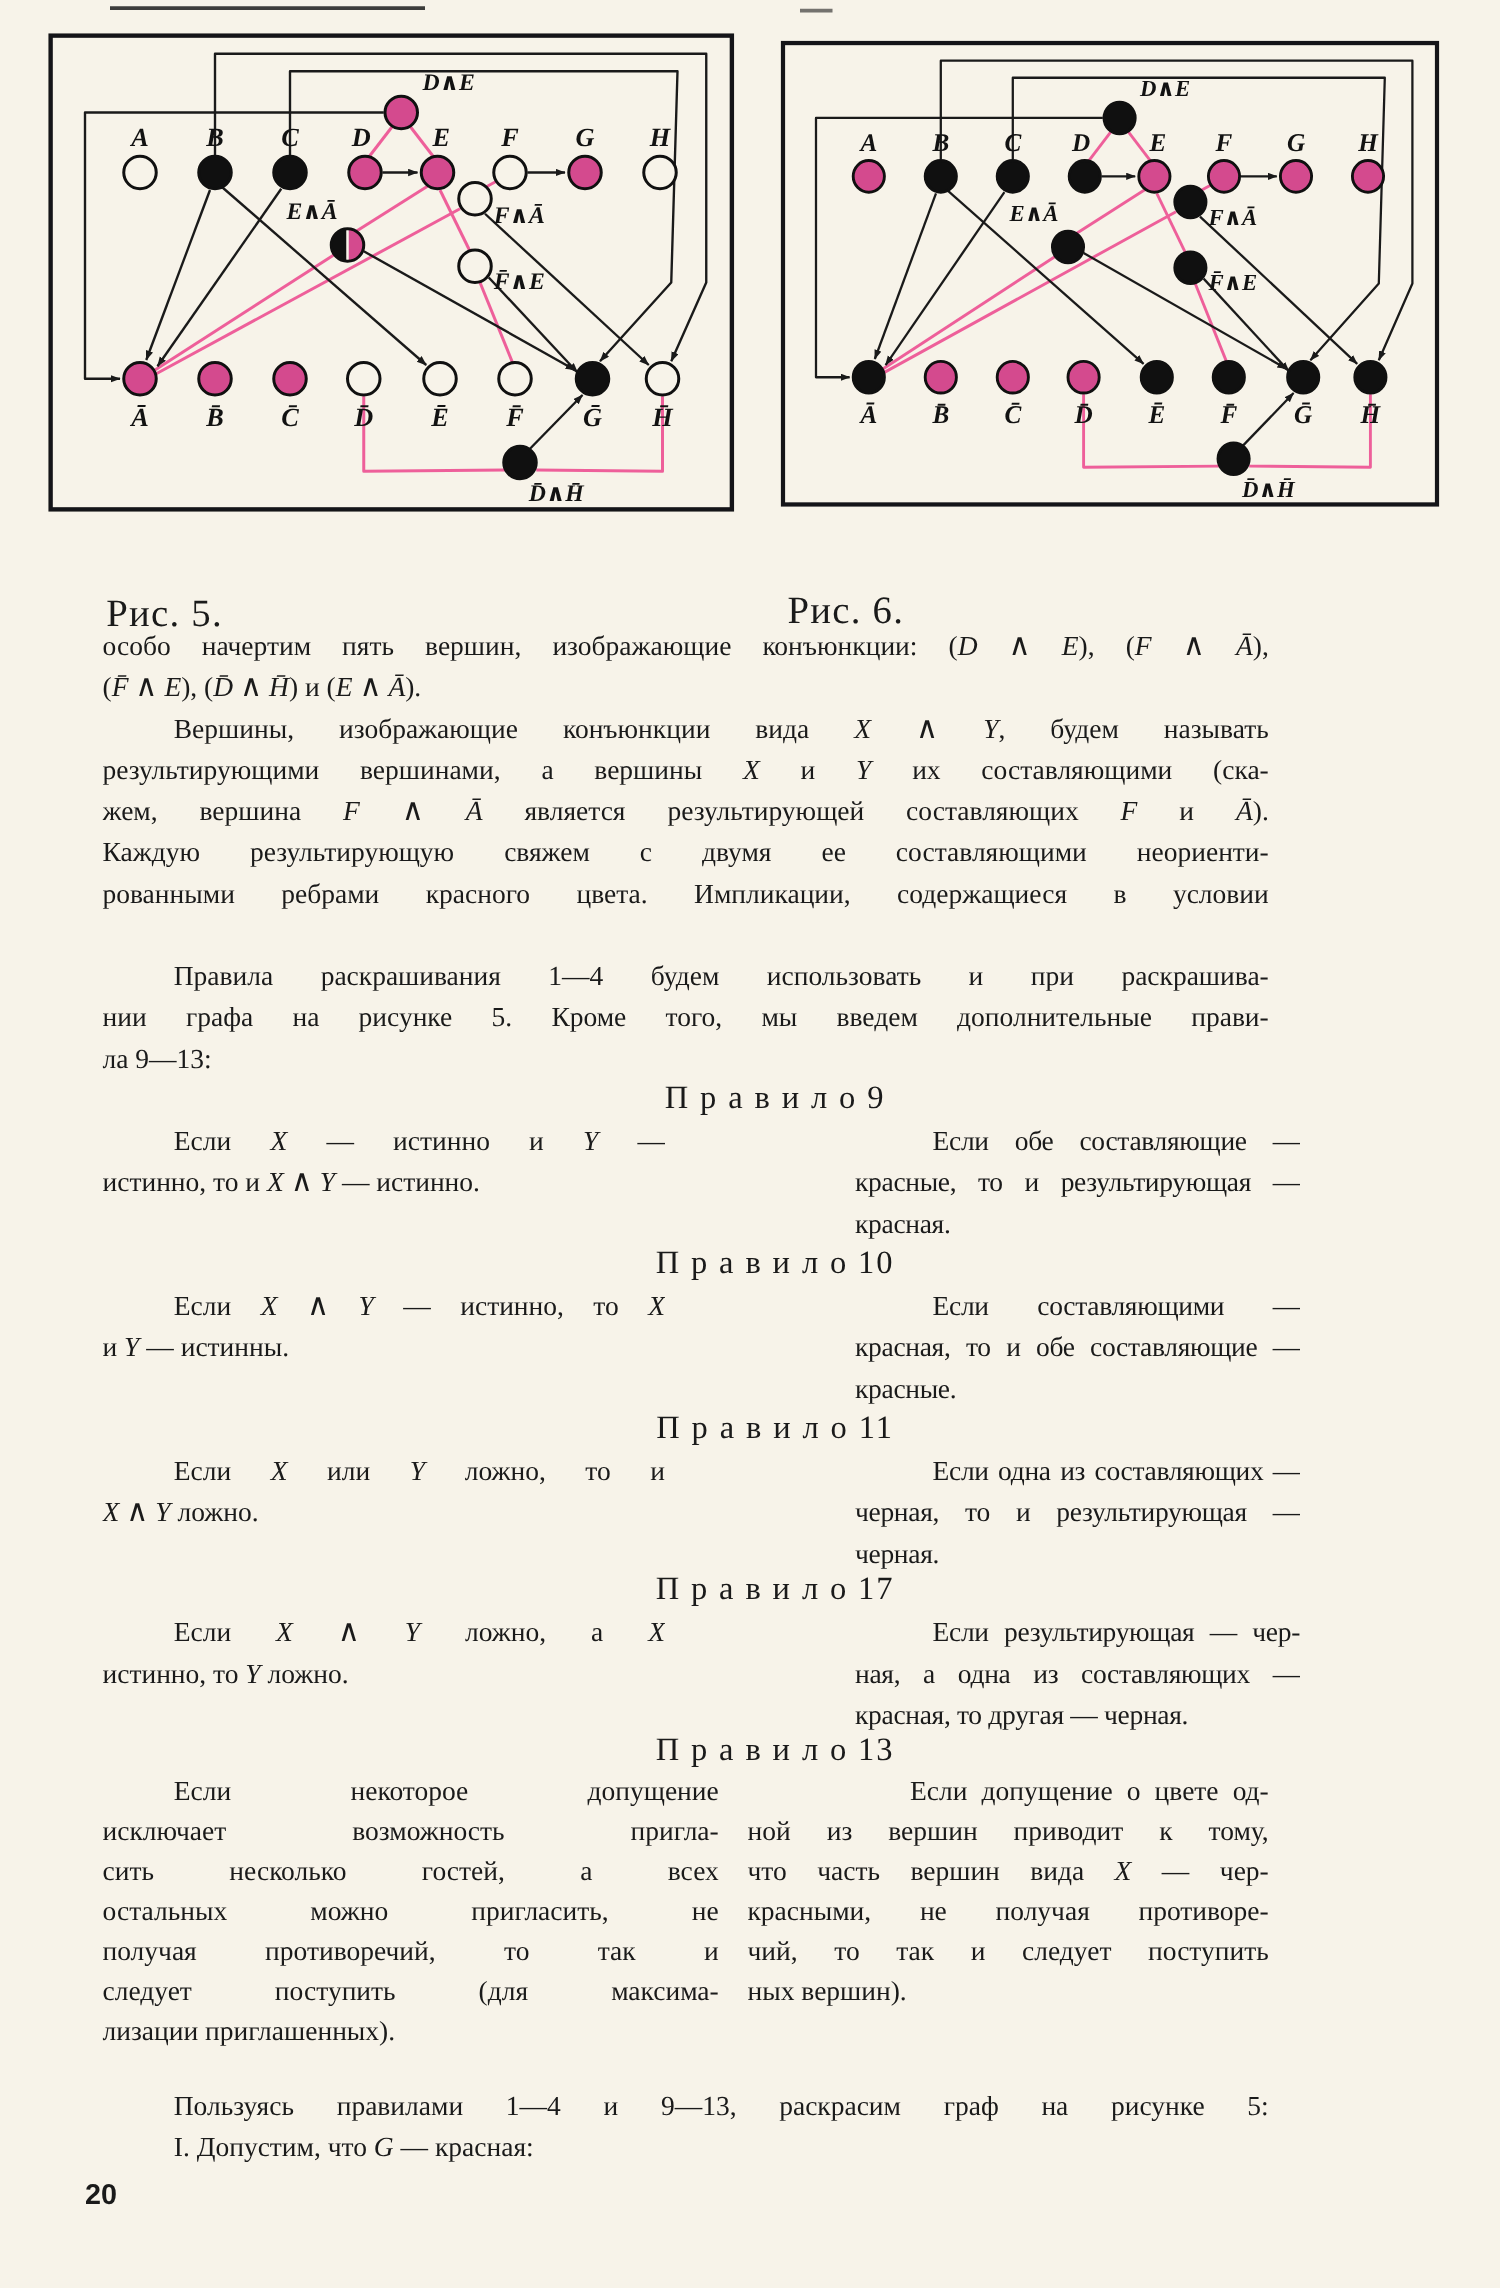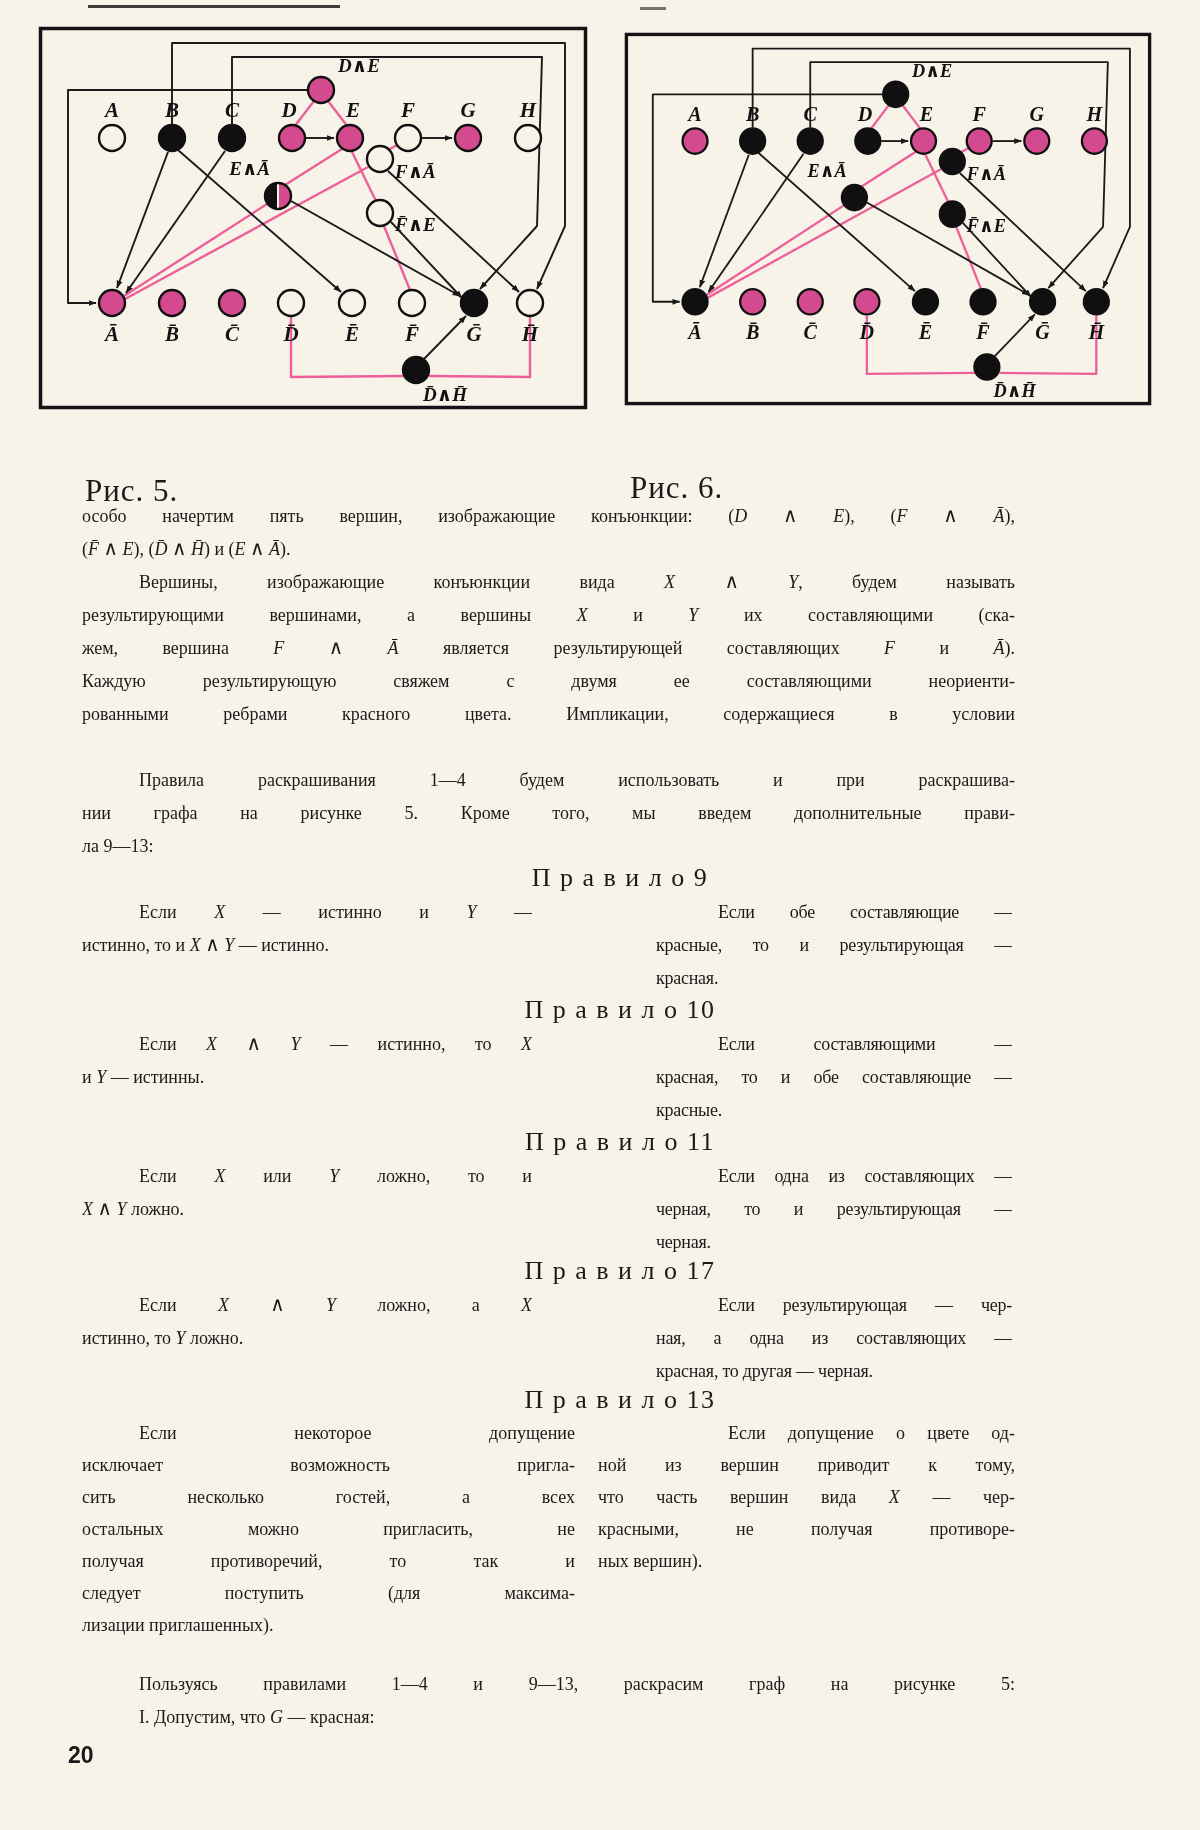--- a/index.html
+++ b/index.html
@@ -2,34 +2,34 @@
 <html><head>
 <meta charset="utf-8">
 <style>
   html,body{margin:0;padding:0;overflow:hidden;}
   body{
     width:1200px;height:1830px;position:relative;
     background:#f7f3e9;
     font-family:"Liberation Serif","DejaVu Serif",serif;
     color:#1a1a1a;
   }
-  .flow{position:absolute;font-size:18px;line-height:33px;}
+  .flow{position:absolute;font-size:22px;line-height:33px;}
   .line{height:33px;line-height:33px;overflow:hidden;text-align:left;white-space:normal;}
   .line.j{text-align:justify;}
   .line.j::after{content:"";display:inline-block;width:100%;height:0;}
   .line.ind{text-indent:57px;}
   .line.ind-md{text-indent:62px;}
   .line.ind-lg{text-indent:130px;}
   .lh32 .line{height:32px;line-height:32px;}
   i{font-style:italic;}
   .w{font-size:1.1em;line-height:0;}
   .rule-hdr{position:absolute;left:220px;width:800px;height:33px;text-align:center;
             font-size:26px;letter-spacing:1.5px;}
   .colL{left:82px;width:450px;}
-  .colR{left:656px;width:356px;letter-spacing:-0.25px;font-family:Liberation Serif, serif;}
+  .colR{left:684px;width:356px;letter-spacing:-0.25px;font-family:Liberation Serif, serif;}
   .colL13{left:82px;width:493px;}
   .colR13{left:598px;width:417px;}
   .caption{position:absolute;font-size:31px;letter-spacing:1px;margin-top:32px;}
   .figbox{position:absolute;}
   .figbox svg{display:block;width:100%;height:100%;}
   .pageno{position:absolute;left:40px;top:1742px;font-size:23px;font-weight:bold;
           font-family:"Liberation Sans","DejaVu Sans",sans-serif;margin-left:28px;}
   .artifact{position:absolute;background:#1c1c1c;}
 </style>
 </head>
@@ -348,20 +348,21 @@
     <div class="line j">остальных можно пригласить, не</div>
     <div class="line j">получая противоречий, то так и</div>
     <div class="line j">следует поступить (для максима-</div>
     <div class="line nj">лизации приглашенных).</div>
   </div>
 <div class="flow colR13 lh32" style="top:1417px;">
     <div class="line j ind-lg">Если допущение о цвете од-</div>
     <div class="line j">ной из вершин приводит к тому,</div>
     <div class="line j">что часть вершин вида <i>X</i> — чер-</div>
     <div class="line j">красными, не получая противоре-</div>
+    <div class="line j">чий, то так и следует поступить</div>
     <div class="line nj">ных вершин).</div>
   </div>
 
 <div class="flow" style="left:82px;top:1668px;width:933px;">
     <div class="line j ind">Пользуясь правилами 1—4 и 9—13, раскрасим граф на рисунке 5:</div>
     <div class="line nj ind">I. Допустим, что <i>G</i> — красная:</div>
   </div>
 
 <div class="pageno">20</div>
 

